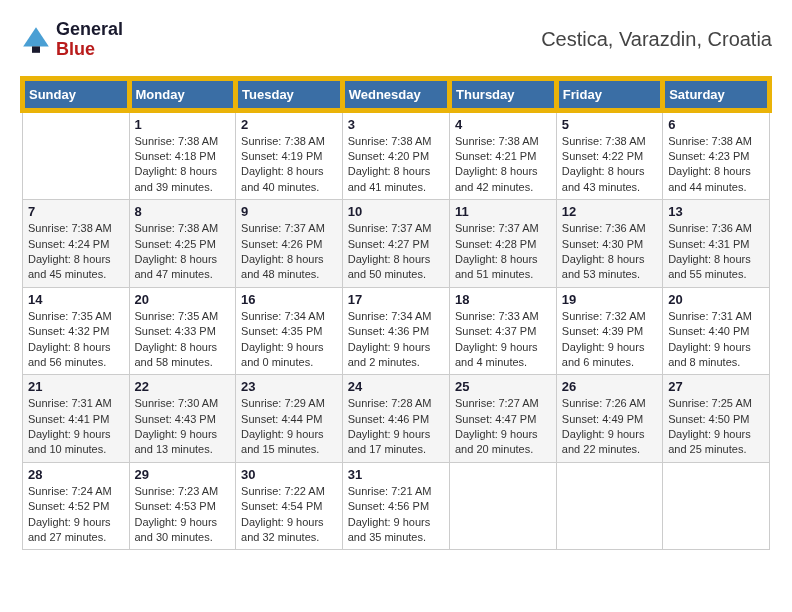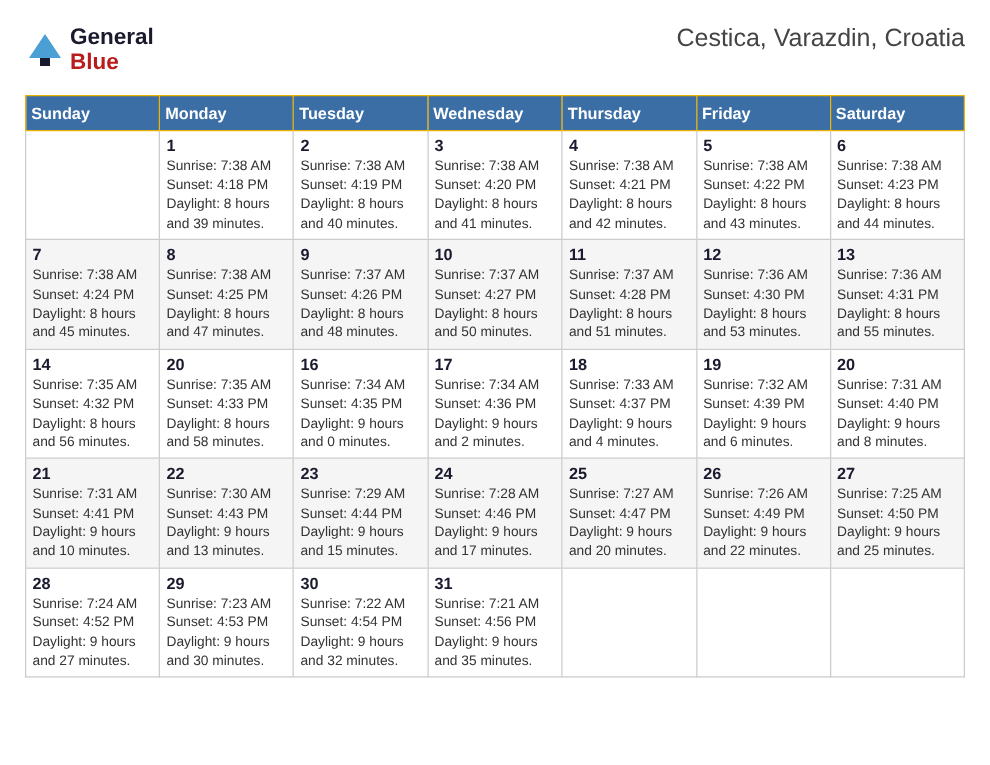--- a/index.html
+++ b/index.html
@@ -6,21 +6,21 @@
     body {
       font-family: Arial, sans-serif;
       background: #fff;
       width: 792px;
       min-height: 612px;
       padding: 20px;
     }
     .header {
       display: flex;
       justify-content: space-between;
-      align-items: flex-start;
+      align-items: center;
       margin-bottom: 16px;
     }
     .logo {
       display: flex;
       align-items: center;
       gap: 4px;
     }
     .logo-text {
       font-size: 18px;
       font-weight: bold;
@@ -51,21 +51,21 @@
       border-collapse: collapse;
       font-size: 11px;
     }
     .calendar th {
       background: #3a6ea5;
       color: #fff;
       padding: 6px 4px;
       text-align: left;
       font-size: 13px;
       font-weight: bold;
-      border: 1px solid #eab308;
+      border: 5px solid #eab308;
     }
     .calendar td {
       border: 1px solid #ccc;
       padding: 4px 5px;
       vertical-align: top;
       width: 108px;
       min-height: 80px;
       background: #fff;
     }
     .calendar tr:nth-child(even) td {

